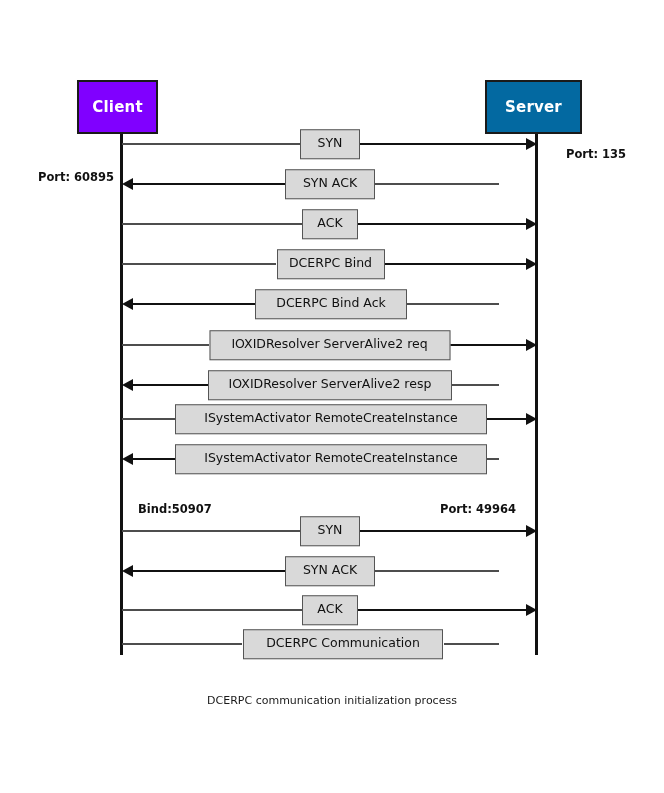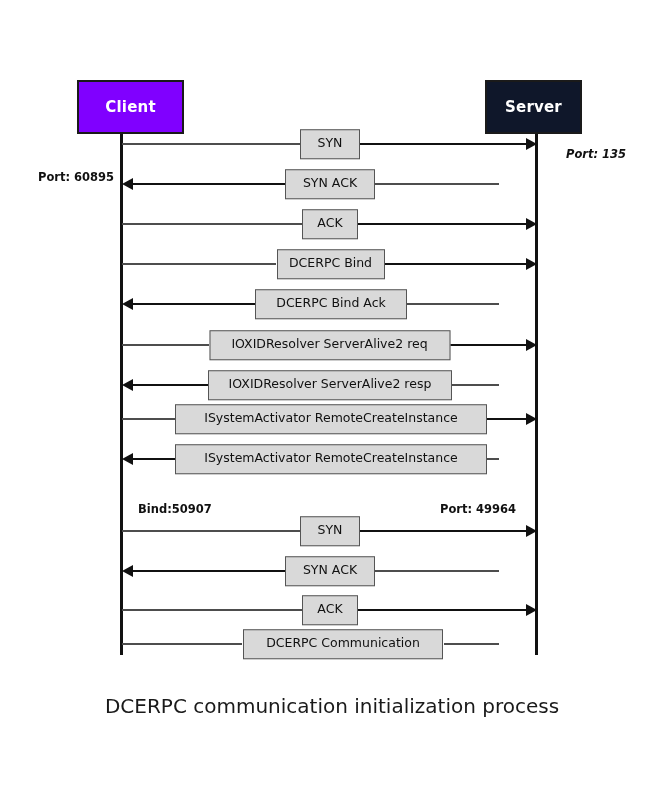--- a/index.html
+++ b/index.html
@@ -29,21 +29,21 @@
     align-items: center;
     justify-content: center;
     color: #ffffff;
     font-weight: bold;
     font-size: 15px;
     letter-spacing: 0.2px;
   }
   #client-box {
     left: 77px;
     top: 80px;
-    width: 107px;
+    width: 81px;
     height: 54px;
     align-items: center;
   }
   #server-box {
     left: 485px;
     top: 80px;
     width: 97px;
     height: 54px;
   }
   .lifeline {
@@ -57,21 +57,21 @@
   #server-lifeline { left: 535px; }
 
   .port-label {
     position: absolute;
     font-size: 11.5px;
     font-weight: bold;
     color: #111111;
     white-space: nowrap;
   }
   #port-client-1 { left: 38px; top: 144px; margin-top: 26px; }
-  #port-server-1 { left: 566px; top: 147px; font-style: italic; }
+  #port-server-1 { left: 566px; top: 147px; }
   #port-client-2 { left: 138px; top: 502px; }
   #port-server-2 { left: 440px; top: 502px; }
 
   .msg-row {
     position: absolute;
     left: 0;
     width: 664px;
     height: 0;
   }
   .msg-line {
@@ -107,33 +107,33 @@
     padding: 7px 10px 8px 10px;
     white-space: nowrap;
     text-align: center;
   }
   #caption {
     position: absolute;
     left: 0;
     top: 694px;
     width: 664px;
     text-align: center;
-    font-size: 20px;
+    font-size: 11px;
     color: #1a1a1a;
   }
 </style>
 </head>
 <body>
 
 <div id="diagram">
 
   <div class="actor-box" id="client-box" style="background: rgb(128, 0, 255);">
     <span>Client</span>
   </div>
-  <div class="actor-box" id="server-box" style="background: #0f172a;">
+  <div class="actor-box" id="server-box" style="background: #0369a1;">
     <span>Server</span>
   </div>
 
   <div class="lifeline" id="client-lifeline"></div>
   <div class="lifeline" id="server-lifeline"></div>
 
   <div class="port-label" id="port-client-1">Port: 60895</div>
   <div class="port-label" id="port-server-1">Port: 135</div>
   <div class="port-label" id="port-client-2">Bind:50907</div>
   <div class="port-label" id="port-server-2">Port: 49964</div>

